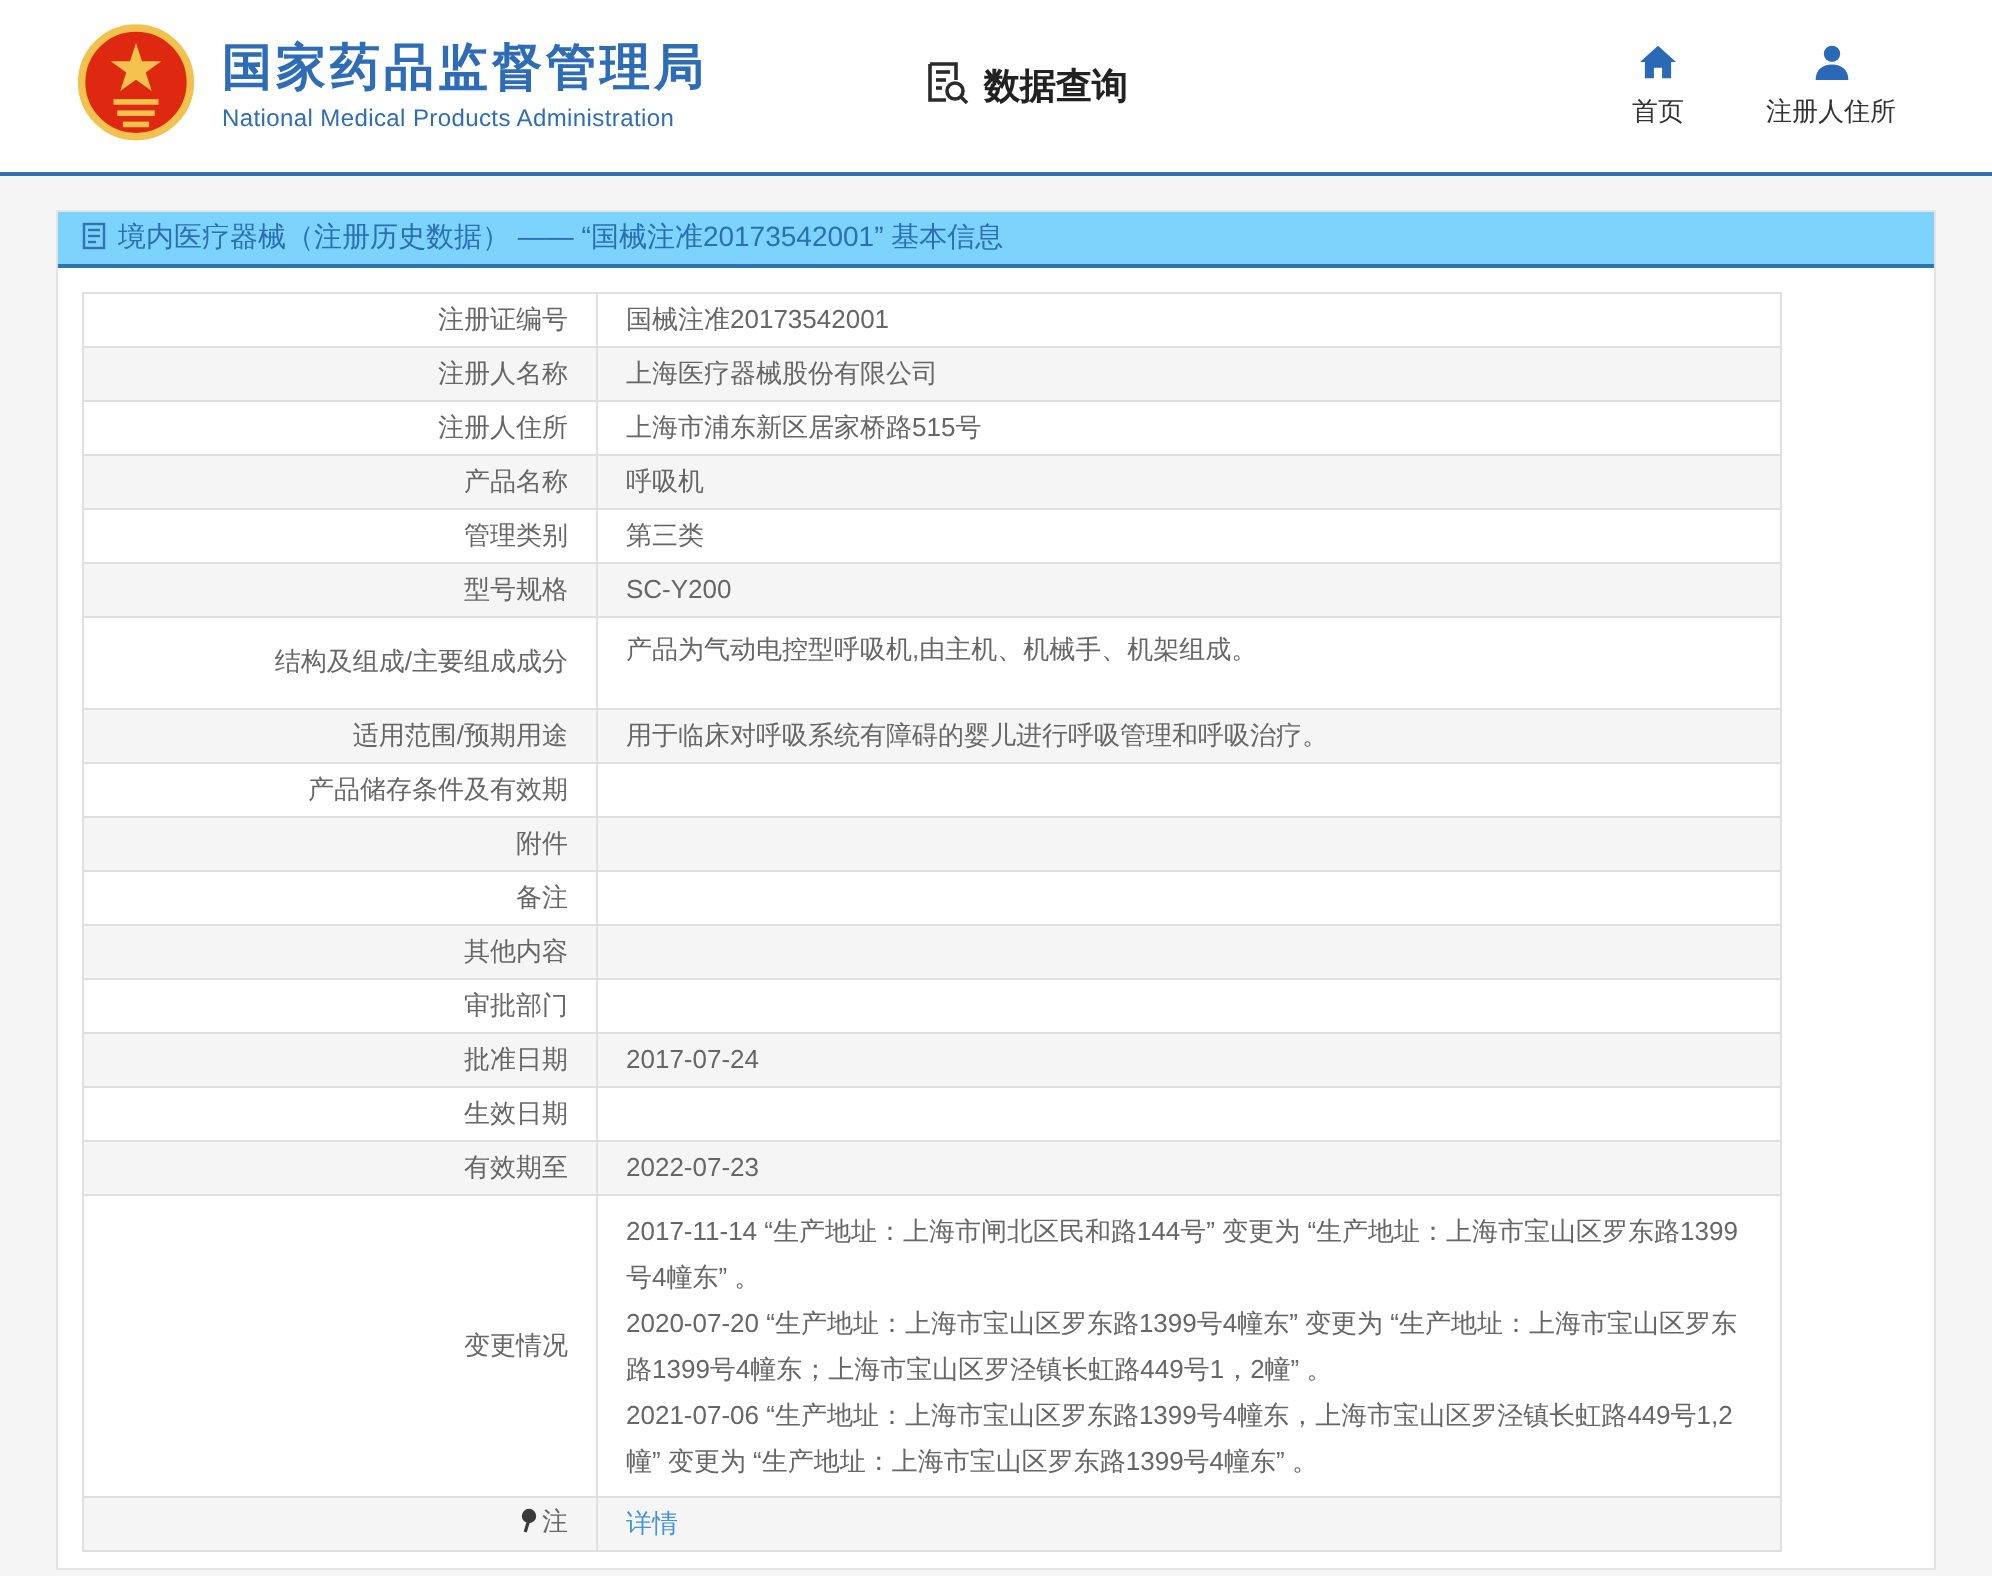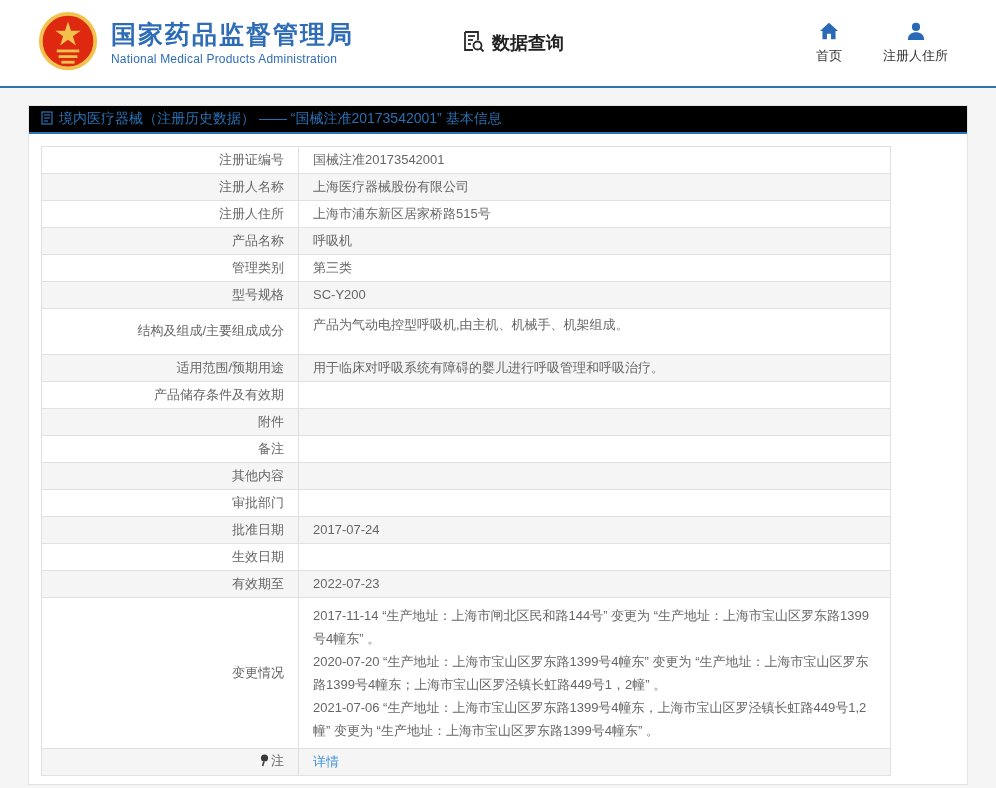--- a/index.html
+++ b/index.html
@@ -38,21 +38,21 @@
     font-size:13px; color:#333; cursor:pointer; min-width:36px;
   }
 
   
   .page-body { padding-top:17px; }
   .panel {
     width:940px; margin-left:28px; background:#ffffff;
     border:1px solid #e4e4e4; padding-bottom:8px;
   }
   .panel-title-bar {
-    height:28px; background:#000000; border-bottom:2px solid #2e74b5;
+    height:28px; background:#7dd3fc; border-bottom:2px solid #2e74b5;
     display:flex; align-items:center; gap:6px; padding:0 12px;
     font-size:14px; color:#2970b3;
   }
 
   
   table.info-table {
     width:850px; margin:12px 12px 0 12px;
     border-collapse:collapse; table-layout:fixed;
   }
   col.c-label { width:257px; }

